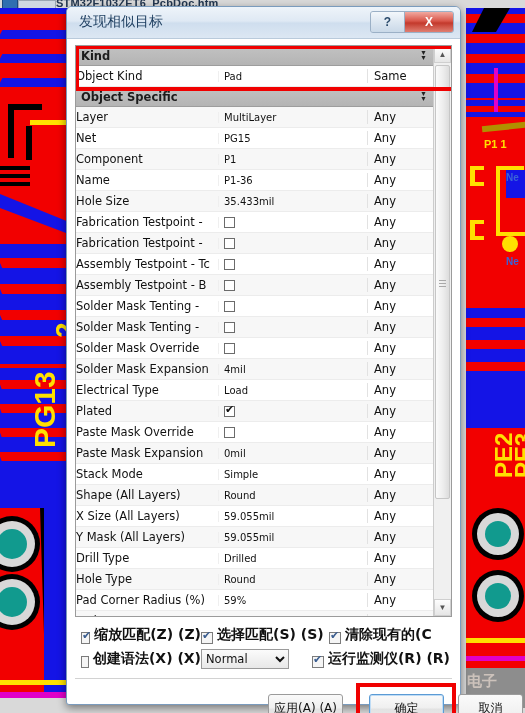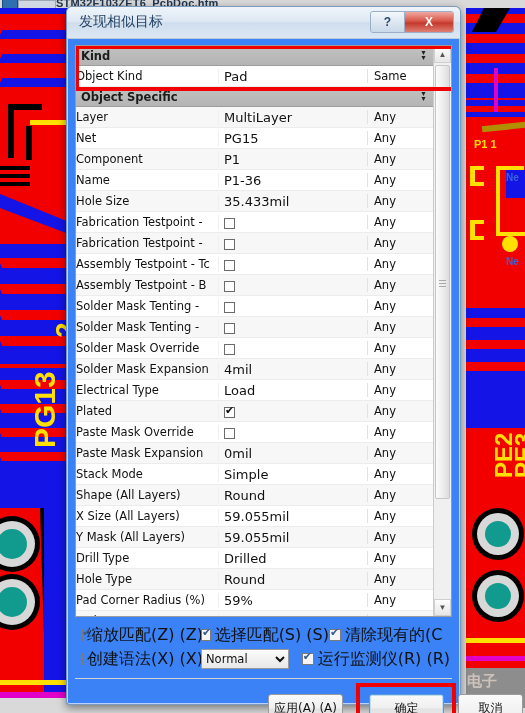--- a/index.html
+++ b/index.html
@@ -34,21 +34,21 @@
   .taskbar-bit{position:absolute;left:18px;top:0px;width:36px;height:9px;background:#cfd8e2;border:1px solid #9aa6b3;}
 
   
   .wm{position:absolute;right:2px;bottom:4px;font-size:11px;color:#c7b9b0;opacity:.75;
       font-family:"Liberation Serif",serif;}
   .wm2{position:absolute;right:28px;bottom:22px;font-size:15px;color:#e8d9cf;opacity:.7;font-weight:bold;}
 
   
   #dialog{
     position:absolute;left:66px;top:6px;width:395px;height:699px;
-    background:#3b82f6;
+    background:#ffffff;
     border:1px solid #7a9bbd;
     border-radius:6px 6px 3px 3px;
     box-shadow:0 0 0 1px rgba(255,255,255,.65) inset, 0 3px 9px rgba(0,0,0,.45);
     box-sizing:border-box;
     display:flex;flex-direction:column;
   }
   #titlebar{
     height:31px;flex:0 0 31px;position:relative;
     background:linear-gradient(180deg,#eef4fa 0%,#dfe9f4 45%,#cfdeee 52%,#dce7f3 100%);
     border-radius:5px 5px 0 0;
@@ -74,21 +74,21 @@
       border-bottom:1px solid #9d9d9d;position:relative;display:flex;align-items:center;}
   .grp span.gl{font-size:11.5px;font-weight:bold;color:#1c1c1c;padding-left:5px;
       font-family:"DejaVu Sans","Liberation Sans",sans-serif;}
   .chev{position:absolute;right:4px;top:2px;width:11px;height:14px;
       display:flex;flex-direction:column;align-items:center;justify-content:center;color:#222;font-size:7px;line-height:5px;cursor:pointer;}
   .row{height:20px;display:flex;align-items:center;border-bottom:1px solid #ececec;background:#fff;}
   .row.alt{background:#f7f7f7;}
   .c-label{width:142px;flex:0 0 142px;box-sizing:border-box;
       font-size:11.5px;color:#111;white-space:nowrap;overflow:hidden;
       font-family:"DejaVu Sans","Liberation Sans",sans-serif;}
-  .c-val{flex:1;padding-left:5px;font-size:13px;color:#111;white-space:nowrap;overflow:hidden;
+  .c-val{flex:1;padding-left:5px;font-size:10px;color:#111;white-space:nowrap;overflow:hidden;
       border-left:1px solid #efefef;box-sizing:border-box;
       font-family:"DejaVu Sans","Liberation Sans",sans-serif;}
   .c-mode{width:66px;flex:0 0 66px;padding-left:6px;font-size:11.5px;color:#111;
       border-left:1px solid #e2e2e2;box-sizing:border-box;
       font-family:"DejaVu Sans","Liberation Sans",sans-serif;}
   .cbx{width:11px;height:11px;border:1px solid #6b6b6b;background:#fff;display:inline-block;
       position:relative;vertical-align:-2px;box-sizing:border-box;cursor:pointer;}
   .cbx.on:after{content:"✔";position:absolute;left:0px;top:-4px;font-size:11px;color:#111;}
 
   
@@ -102,22 +102,22 @@
       border:1px solid #c6c6c6;border-radius:2px;cursor:pointer;}
   #sb-thumb .grip{position:absolute;left:3px;right:3px;top:50%;margin-top:-4px;height:8px;}
   #sb-thumb .grip i{display:block;height:1px;background:#a8a8a8;margin:2px 0;}
 
   
   .redbox{position:absolute;border:4px solid #f00000;box-sizing:border-box;pointer-events:none;z-index:30;}
 
   
   #options{padding:6px 2px 0 6px;}
   .opt-row{display:flex;align-items:center;height:24px;}
-  .opt{display:flex;align-items:center;font-size:16px;color:#111;cursor:pointer;
-      font-family:"DejaVu Sans","Liberation Sans",sans-serif;white-space:nowrap;}
+  .opt{display:flex;align-items:flex-end;font-size:14px;color:#111;cursor:pointer;
+      font-family:"DejaVu Sans","Liberation Sans",sans-serif;white-space:nowrap;font-weight:bold;}
   .opt .box{width:12px;height:12px;border:1px solid #7b7b7b;background:#f5f5f5;margin-right:4px;
       position:relative;box-sizing:border-box;}
   .opt .box.on:after{content:"✔";position:absolute;left:0px;top:-4px;font-size:11px;color:#3a5d8f;}
   .o1{width:120px;} .o2{width:128px;}
   select.nrm{width:88px;height:20px;font-size:11.5px;
       font-family:"DejaVu Sans","Liberation Sans",sans-serif;
       background:linear-gradient(180deg,#fbfbfb,#e8e8e8);border:1px solid #9a9a9a;color:#111;}
 
   #sep{height:1px;background:#d2d2d2;margin:7px 0 0 0;}
 
@@ -186,21 +186,21 @@
     <div class="trace-b" style="left:0;top:0;width:59px;height:90px;"></div>
     <div class="trace-r" style="left:-6px;top:6px;width:70px;height:9px;transform:skewX(-30deg);"></div>
     <div class="trace-r" style="left:-6px;top:26px;width:70px;height:9px;transform:skewX(-30deg);"></div>
     <div class="trace-r" style="left:-6px;top:46px;width:70px;height:9px;transform:skewX(-30deg);"></div>
     <div class="trace-r" style="left:-6px;top:66px;width:70px;height:9px;transform:skewX(-30deg);"></div>
     <div class="trace-k" style="left:0;top:0;width:59px;height:24px;clip-path:polygon(18px 0,44px 0,30px 24px,6px 24px);"></div>
     <div class="trace-b" style="left:0;top:92px;width:59px;height:6px;"></div>
     <div class="trace-b" style="left:0;top:104px;width:59px;height:5px;"></div>
     <div class="trace-m" style="left:28px;top:60px;width:4px;height:44px;"></div>
     <div class="trace-y" style="left:16px;top:116px;width:44px;height:6px;transform:rotate(-6deg);background:#b09000;"></div>
-    <div class="silk" style="left:8px;top:130px;font-size:11px;">P1  1</div>
+    <div class="silk" style="left:18px;top:130px;font-size:11px;">P1  1</div>
     <div class="trace-y" style="left:4px;top:158px;width:5px;height:20px;"></div>
     <div class="trace-y" style="left:4px;top:158px;width:14px;height:4px;"></div>
     <div class="trace-y" style="left:4px;top:174px;width:14px;height:4px;"></div>
     <div class="trace-y" style="left:30px;top:158px;width:28px;height:4px;"></div>
     <div class="trace-y" style="left:30px;top:158px;width:4px;height:70px;"></div>
     <div class="trace-b" style="left:40px;top:162px;width:19px;height:28px;"></div>
     <div class="netlbl" style="left:40px;top:164px;">Ne</div>
     <div class="trace-y" style="left:4px;top:212px;width:5px;height:20px;"></div>
     <div class="trace-y" style="left:4px;top:212px;width:14px;height:4px;"></div>
     <div class="trace-y" style="left:4px;top:228px;width:14px;height:4px;"></div>

